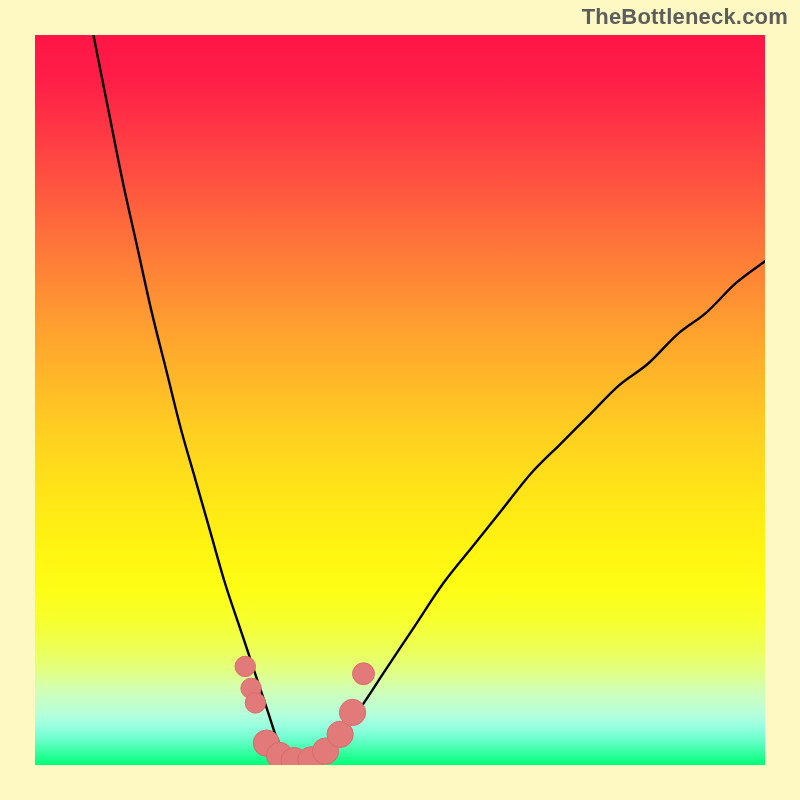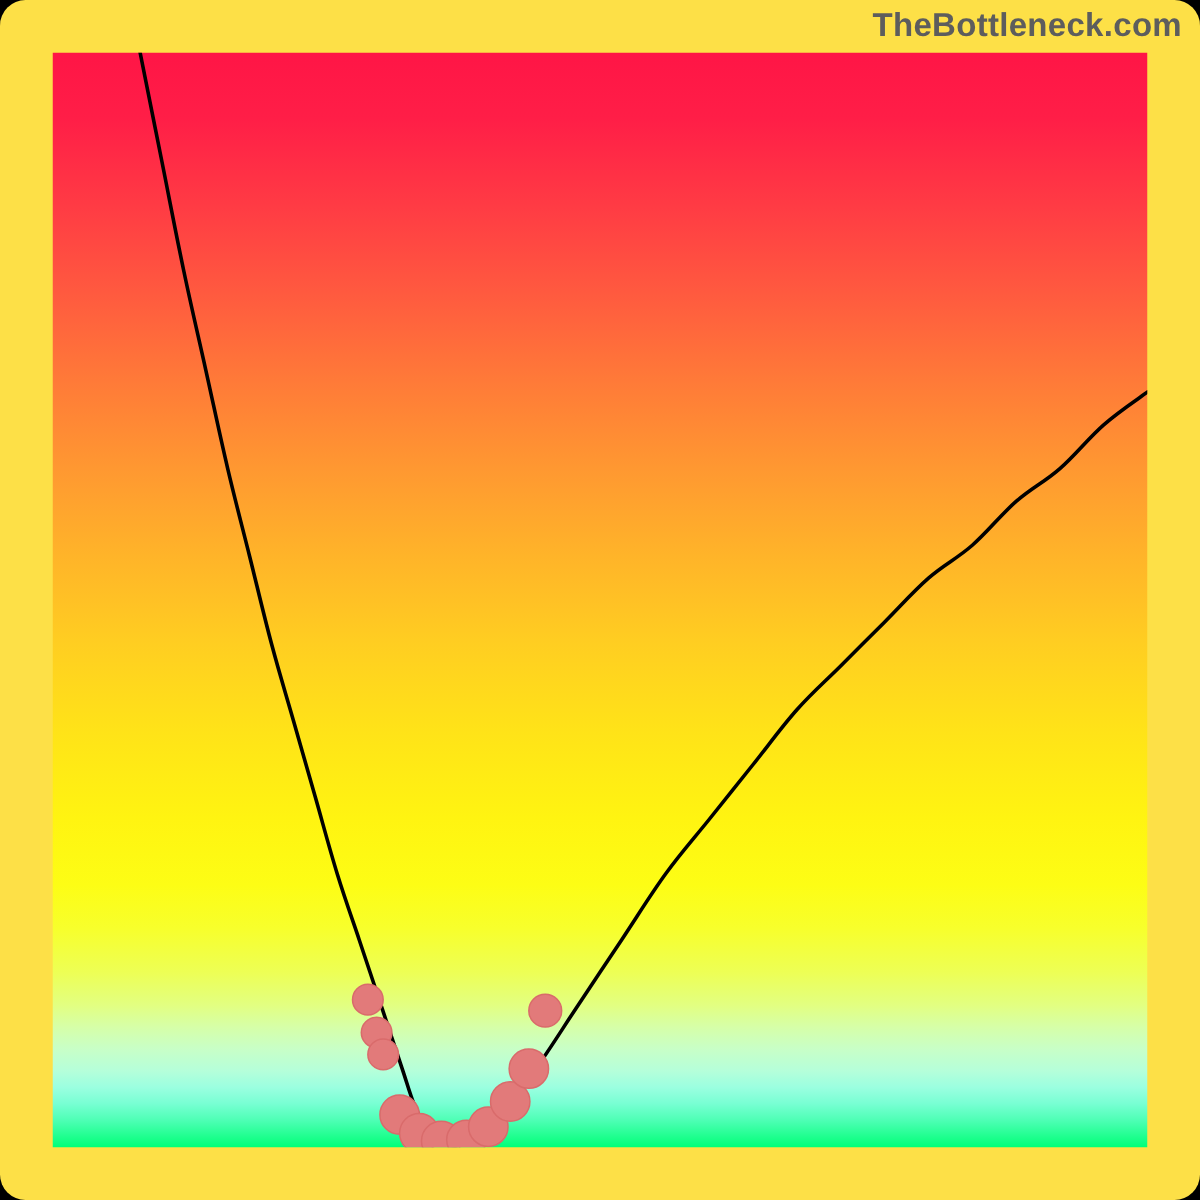--- a/index.html
+++ b/index.html
@@ -8,22 +8,21 @@
     width: 800px;
     height: 800px;
     background: #000;
     overflow: hidden;
     font-family: Arial, Helvetica, sans-serif;
   }
   .frame {
     position: relative;
     width: 800px;
     height: 800px;
-    background: #fde047;
-    border-radius: 17px;
+    background: #fef9c3;
   }
   .watermark {
     position: absolute;
     top: 4px;
     right: 12px;
     color: #5d5d5d;
     font-size: 22px;
     font-weight: 600;
     letter-spacing: 0.2px;
     z-index: 50;

